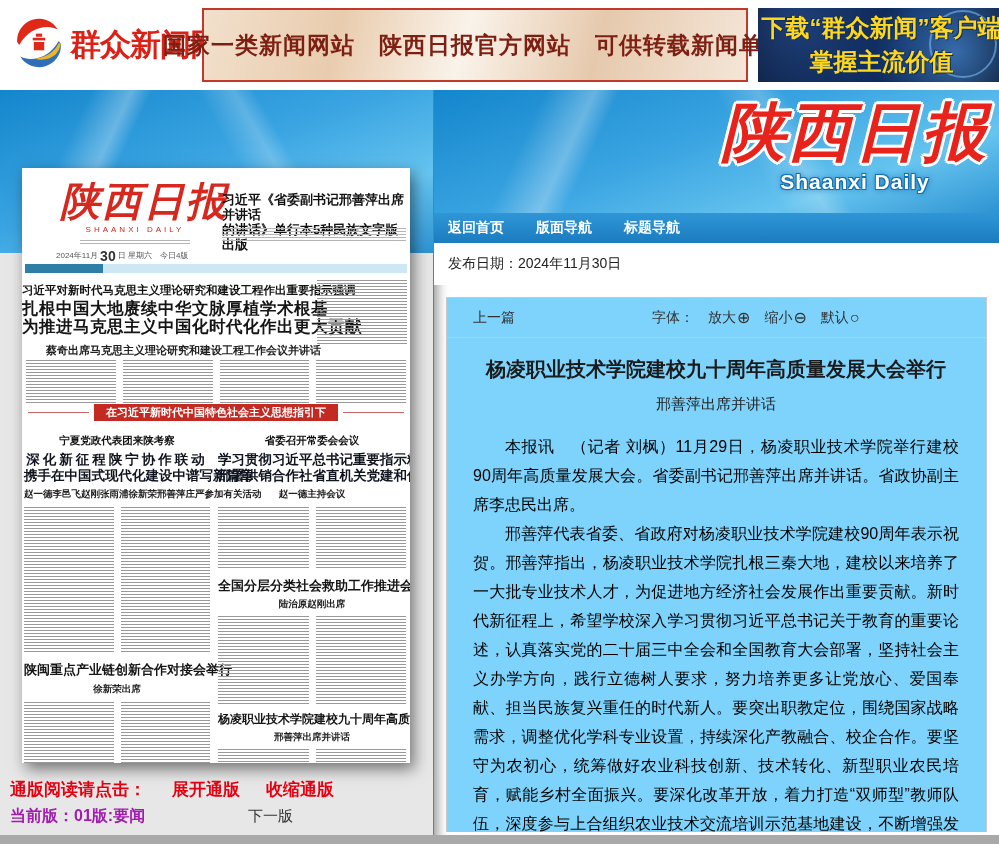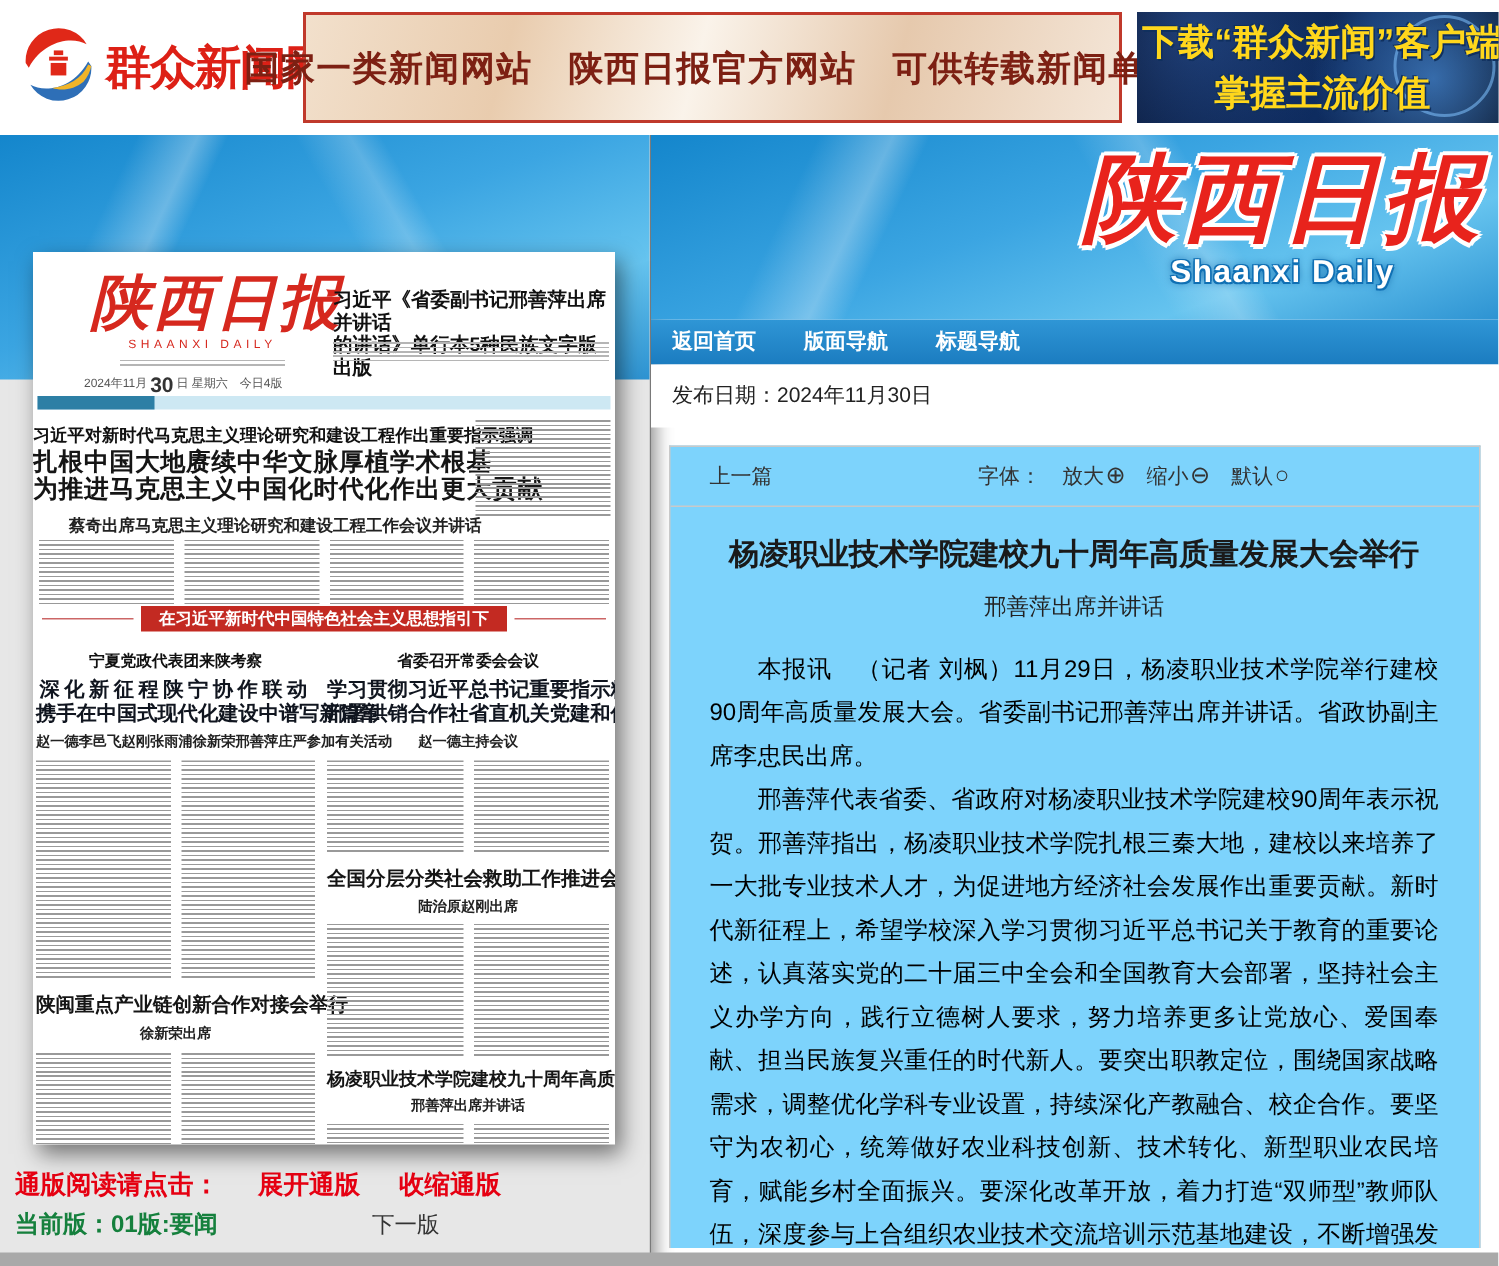--- a/index.html
+++ b/index.html
@@ -67,21 +67,21 @@
   .np-col-kicker { font-size:10.5px; font-weight:bold; color:#111; text-align:center; white-space:nowrap; }
   .np-col-h { font-size:13.5px; font-weight:900; color:#10151f; text-align:center; line-height:16px; white-space:nowrap; }
   .np-byline { font-size:9.5px; font-weight:bold; color:#222; text-align:center; white-space:nowrap; }
   .np-h2 { font-size:13px; font-weight:900; color:#151515; text-align:center; white-space:nowrap; }
   .np-h4 { font-size:12px; font-weight:900; color:#151515; text-align:center; white-space:nowrap; }
 
   .spread-row { position:absolute; left:10px; top:688px; display:flex; gap:26px; align-items:center; }
   .spread-row .lbl, .spread-row a { color:#e60012; font-size:17px; font-weight:bold; text-decoration:none; white-space:nowrap; }
   .spread-row a { cursor:pointer; }
   .page-row { position:absolute; left:10px; top:716px; width:410px; }
-  .cur-page { font-size:16px; font-weight:bold; color:#15803d; }
+  .cur-page { font-size:16px; font-weight:bold; color:#a21caf; }
   .next-page { position:absolute; left:238px; top:1px; font-size:15px; color:#333; cursor:pointer; }
 
   
   .right-col {
     flex:1; display:flex; flex-direction:column; background:#fff;
     border-left:1px solid #7a7a7a;
     box-shadow:inset 12px 0 12px -9px rgba(0,0,0,.45);
   }
   .banner { height:123px; position:relative; }
   .site-title {

